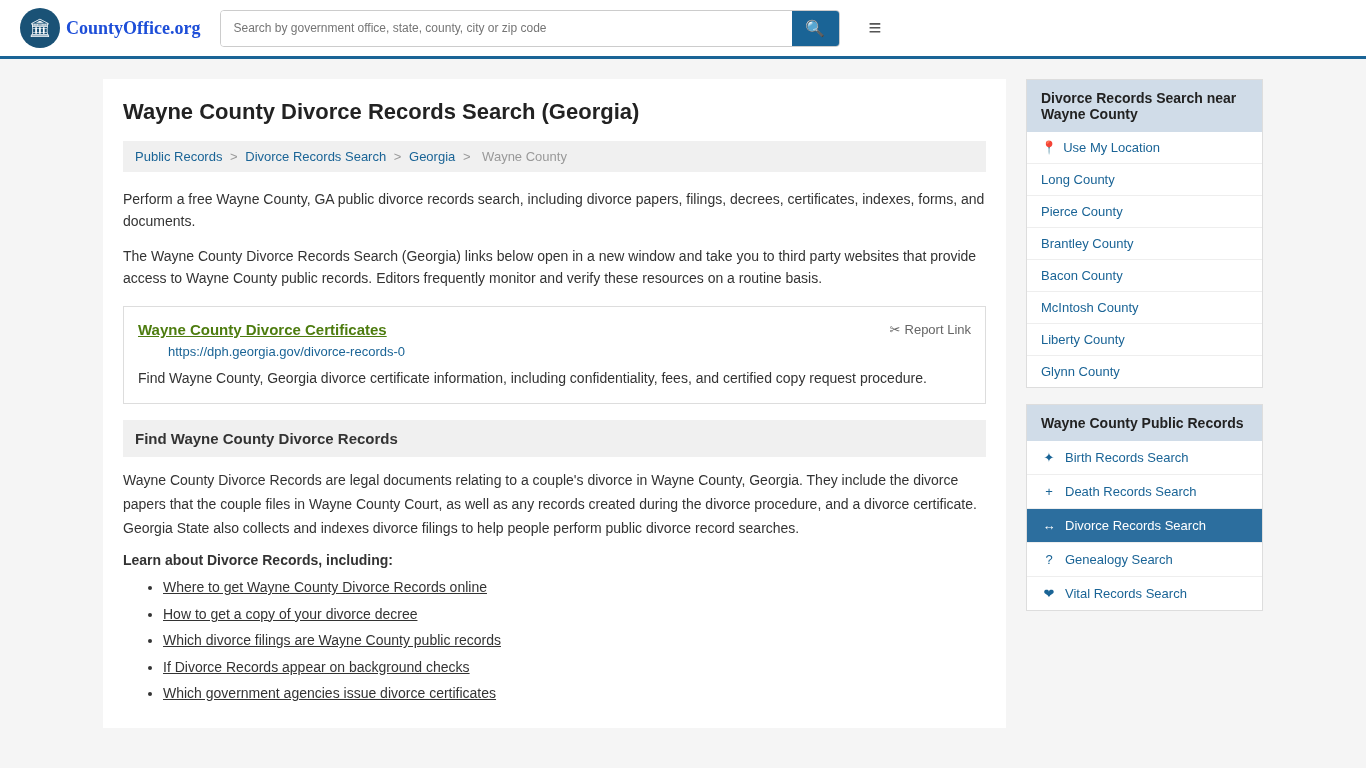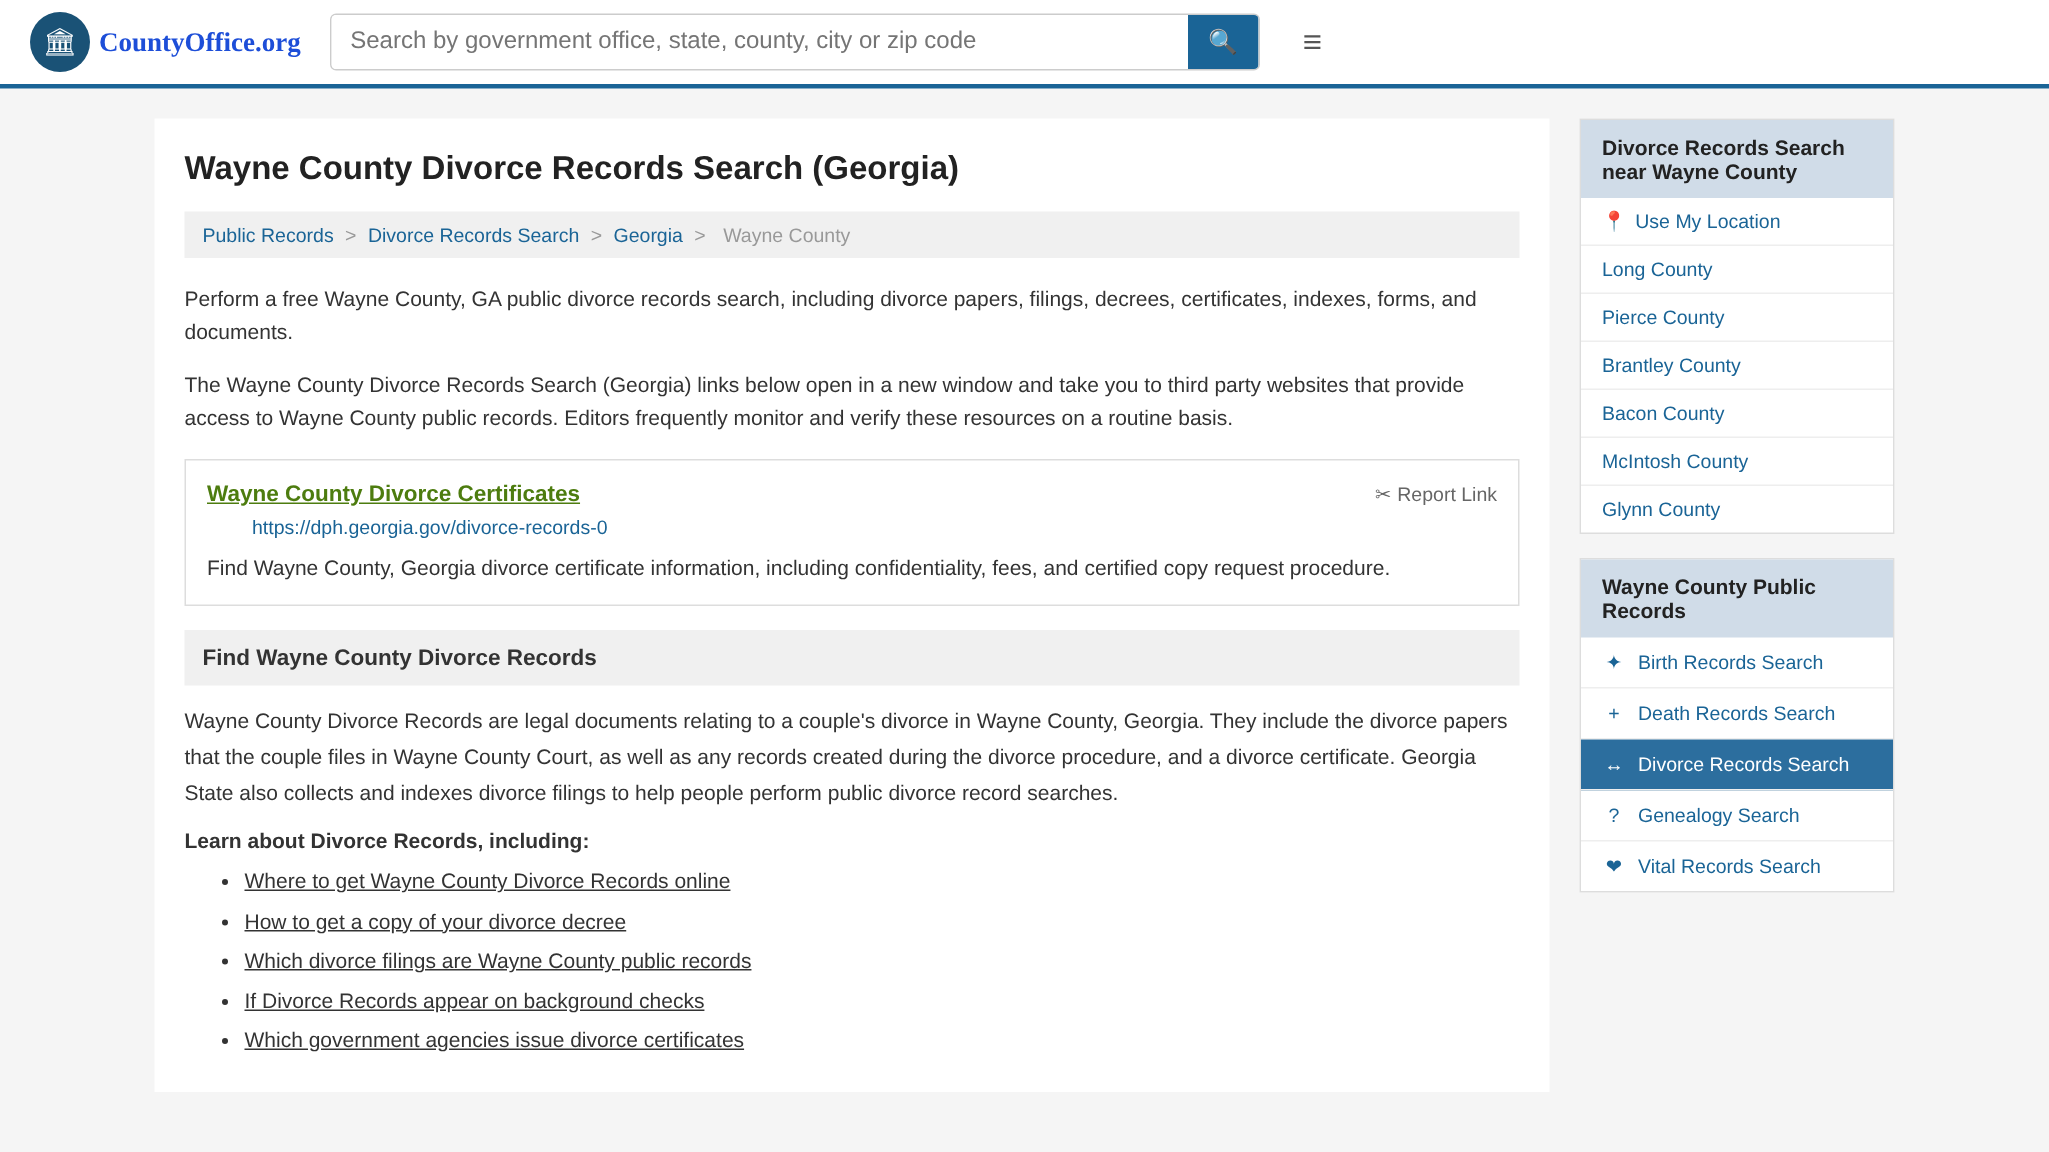--- a/index.html
+++ b/index.html
@@ -43,21 +43,21 @@
       display: flex;
       border: 1px solid #ccc;
       border-radius: 4px;
       overflow: hidden;
     }
     .search-input {
       flex: 1;
       padding: 8px 12px;
       border: none;
       outline: none;
-      font-size: 16px;
+      font-size: 12px;
       color: #999;
     }
     .search-btn {
       background: #1a6496;
       border: none;
       padding: 8px 14px;
       cursor: pointer;
       color: white;
       font-size: 16px;
     }
@@ -77,21 +77,21 @@
       padding: 20px;
       display: flex;
       gap: 20px;
     }
     .main-content {
       flex: 1;
       background: #fff;
       padding: 20px;
     }
     .sidebar {
-      width: 210px;
+      width: 237px;
       flex-shrink: 0;
     }
 
     
     .page-title {
       font-size: 22px;
       font-weight: bold;
       color: #222;
       margin-bottom: 16px;
     }
@@ -272,20 +272,21 @@
       <div class="sidebar-section-title">Divorce Records Search near Wayne County</div>
       <a href="#" class="sidebar-link location">
         <span>📍</span>
         <span>Use My Location</span>
       </a>
       <a href="#" class="sidebar-link">Long County</a>
       <a href="#" class="sidebar-link">Pierce County</a>
       <a href="#" class="sidebar-link">Brantley County</a>
       <a href="#" class="sidebar-link">Bacon County</a>
       <a href="#" class="sidebar-link">McIntosh County</a>
+      <a href="#" class="sidebar-link">Liberty County</a>
       <a href="#" class="sidebar-link">Glynn County</a>
     </div>
 
     <div class="sidebar-section">
       <div class="sidebar-section-title">Wayne County Public Records</div>
       <a href="#" class="sidebar-records-link">
         <span class="sidebar-icon">✦</span>
         <span>Birth Records Search</span>
       </a>
       <a href="#" class="sidebar-records-link">

